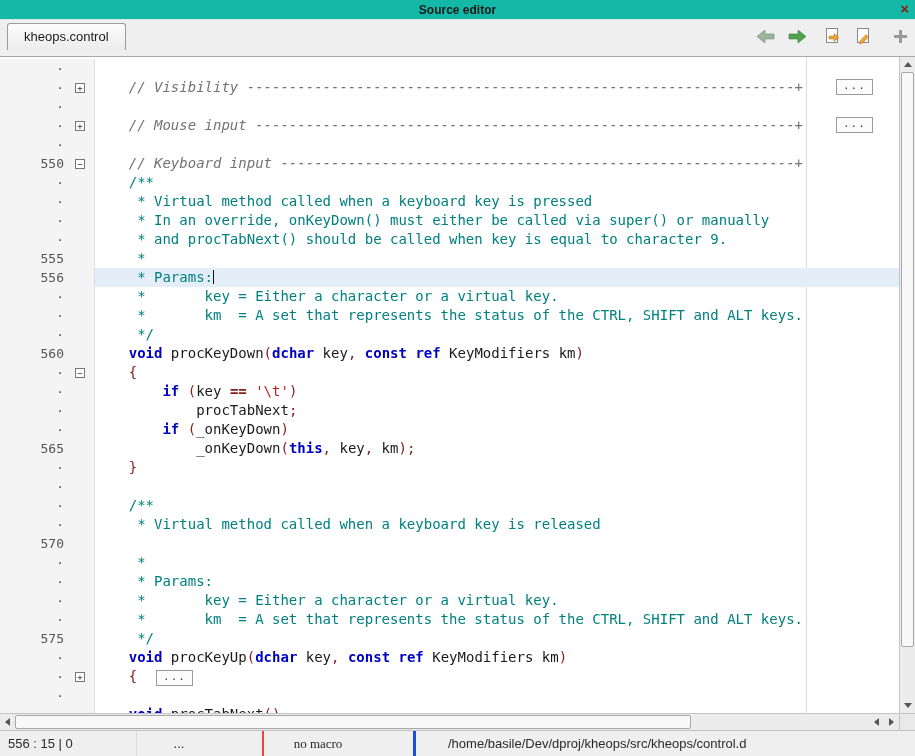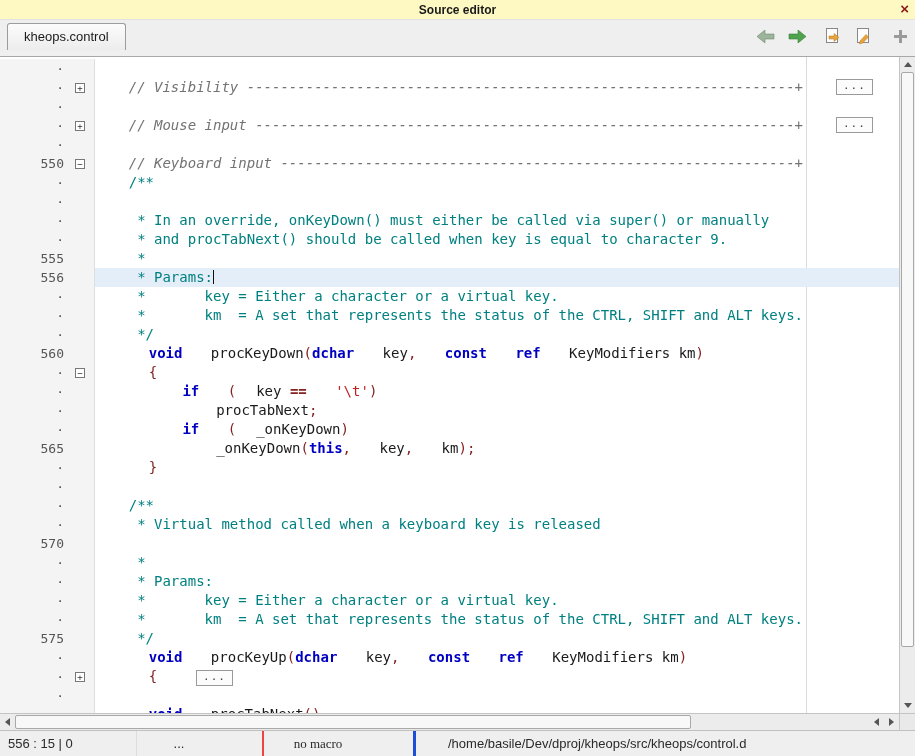--- a/index.html
+++ b/index.html
@@ -1,21 +1,21 @@
 <!DOCTYPE html>
 <html><head>
 <meta charset="utf-8">
 <style>
   html,body{margin:0;padding:0;}
   .app{width:915px;height:756px;position:relative;background:#EFEFEF;overflow:hidden;
        font-family:"Liberation Sans",sans-serif;font-size:13px;color:#222;}
 
   
   .titlebar{height:20px;position:relative;display:flex;align-items:center;justify-content:center;
-            background:#fef9c3;border-bottom:1px solid #E2E2E2;box-sizing:border-box;}
+            background:#14b8a6;border-bottom:1px solid #E2E2E2;box-sizing:border-box;}
   .titlebar .title{font-weight:bold;font-size:12px;color:#1a1a1a;}
   .titlebar .close{position:absolute;right:6px;top:1px;color:#8B1A1A;font-weight:bold;
                    font-size:15px;line-height:16px;cursor:pointer;}
 
   
   .tabbar{height:30px;display:flex;align-items:flex-end;position:relative;}
   .tab{margin-left:7px;height:27px;line-height:26px;padding:0 16px;box-sizing:border-box;
        background:linear-gradient(#fcfcfc,#ececec);border:1px solid #9c9c9c;border-bottom:none;
        border-top-left-radius:3px;border-top-right-radius:3px;font-size:13px;color:#1a1a1a;}
   .toolbar{position:absolute;right:4px;top:4px;height:24px;display:flex;gap:9px;align-items:center;}
@@ -39,21 +39,21 @@
                box-sizing:border-box;cursor:pointer;}
   .code{flex:1;white-space:pre;position:relative;color:#1a1a1a;}
   .row.current .code{background:#E4EEF8;}
 
   .s-cm{color:#737373;font-style:italic;}
   .s-doc{color:#008080;}
   .s-kw{color:#0000C3;font-weight:bold;}
   .s-str{color:#C02020;}
   .s-sym{color:#842121;}
   .s-op{color:#842121;font-weight:bold;}
-  .s-txt{color:#1a1a1a;margin-left:20px;}
+  .s-txt{color:#1a1a1a;}
   .s-caret{display:inline-block;width:1px;height:14px;background:#111;vertical-align:-2px;}
 
   .fold-box{box-sizing:border-box;height:16px;border:1px solid #9a9a9a;background:#FCFCFC;
             color:#444;font-size:11px;line-height:12px;padding:0 6px;letter-spacing:1px;cursor:pointer;}
   .fold-box.right{position:absolute;left:741px;top:1px;}
   .fold-box.inline{display:inline-block;vertical-align:1px;margin-left:2px;}
 
   
   .vscroll{width:16px;background:#ECECEC;border-left:1px solid #C4C4C4;position:relative;
            box-sizing:border-box;flex:none;}
@@ -175,20 +175,21 @@
               <div class="code"><span class="s-cm">    // Keyboard input -------------------------------------------------------------+</span></div>
             </div>
             <div class="row">
               <div class="gnum">·</div>
               <div class="gfold"></div>
               <div class="code"><span class="s-doc">    /**</span></div>
             </div>
             <div class="row">
               <div class="gnum">·</div>
               <div class="gfold"></div>
+              <div class="code"><span class="s-doc">     * Virtual method called when a keyboard key is pressed</span></div>
             </div>
             <div class="row">
               <div class="gnum">·</div>
               <div class="gfold"></div>
               <div class="code"><span class="s-doc">     * In an override, onKeyDown() must either be called via super() or manually</span></div>
             </div>
             <div class="row">
               <div class="gnum">·</div>
               <div class="gfold"></div>
               <div class="code"><span class="s-doc">     * and procTabNext() should be called when key is equal to character 9.</span></div>

